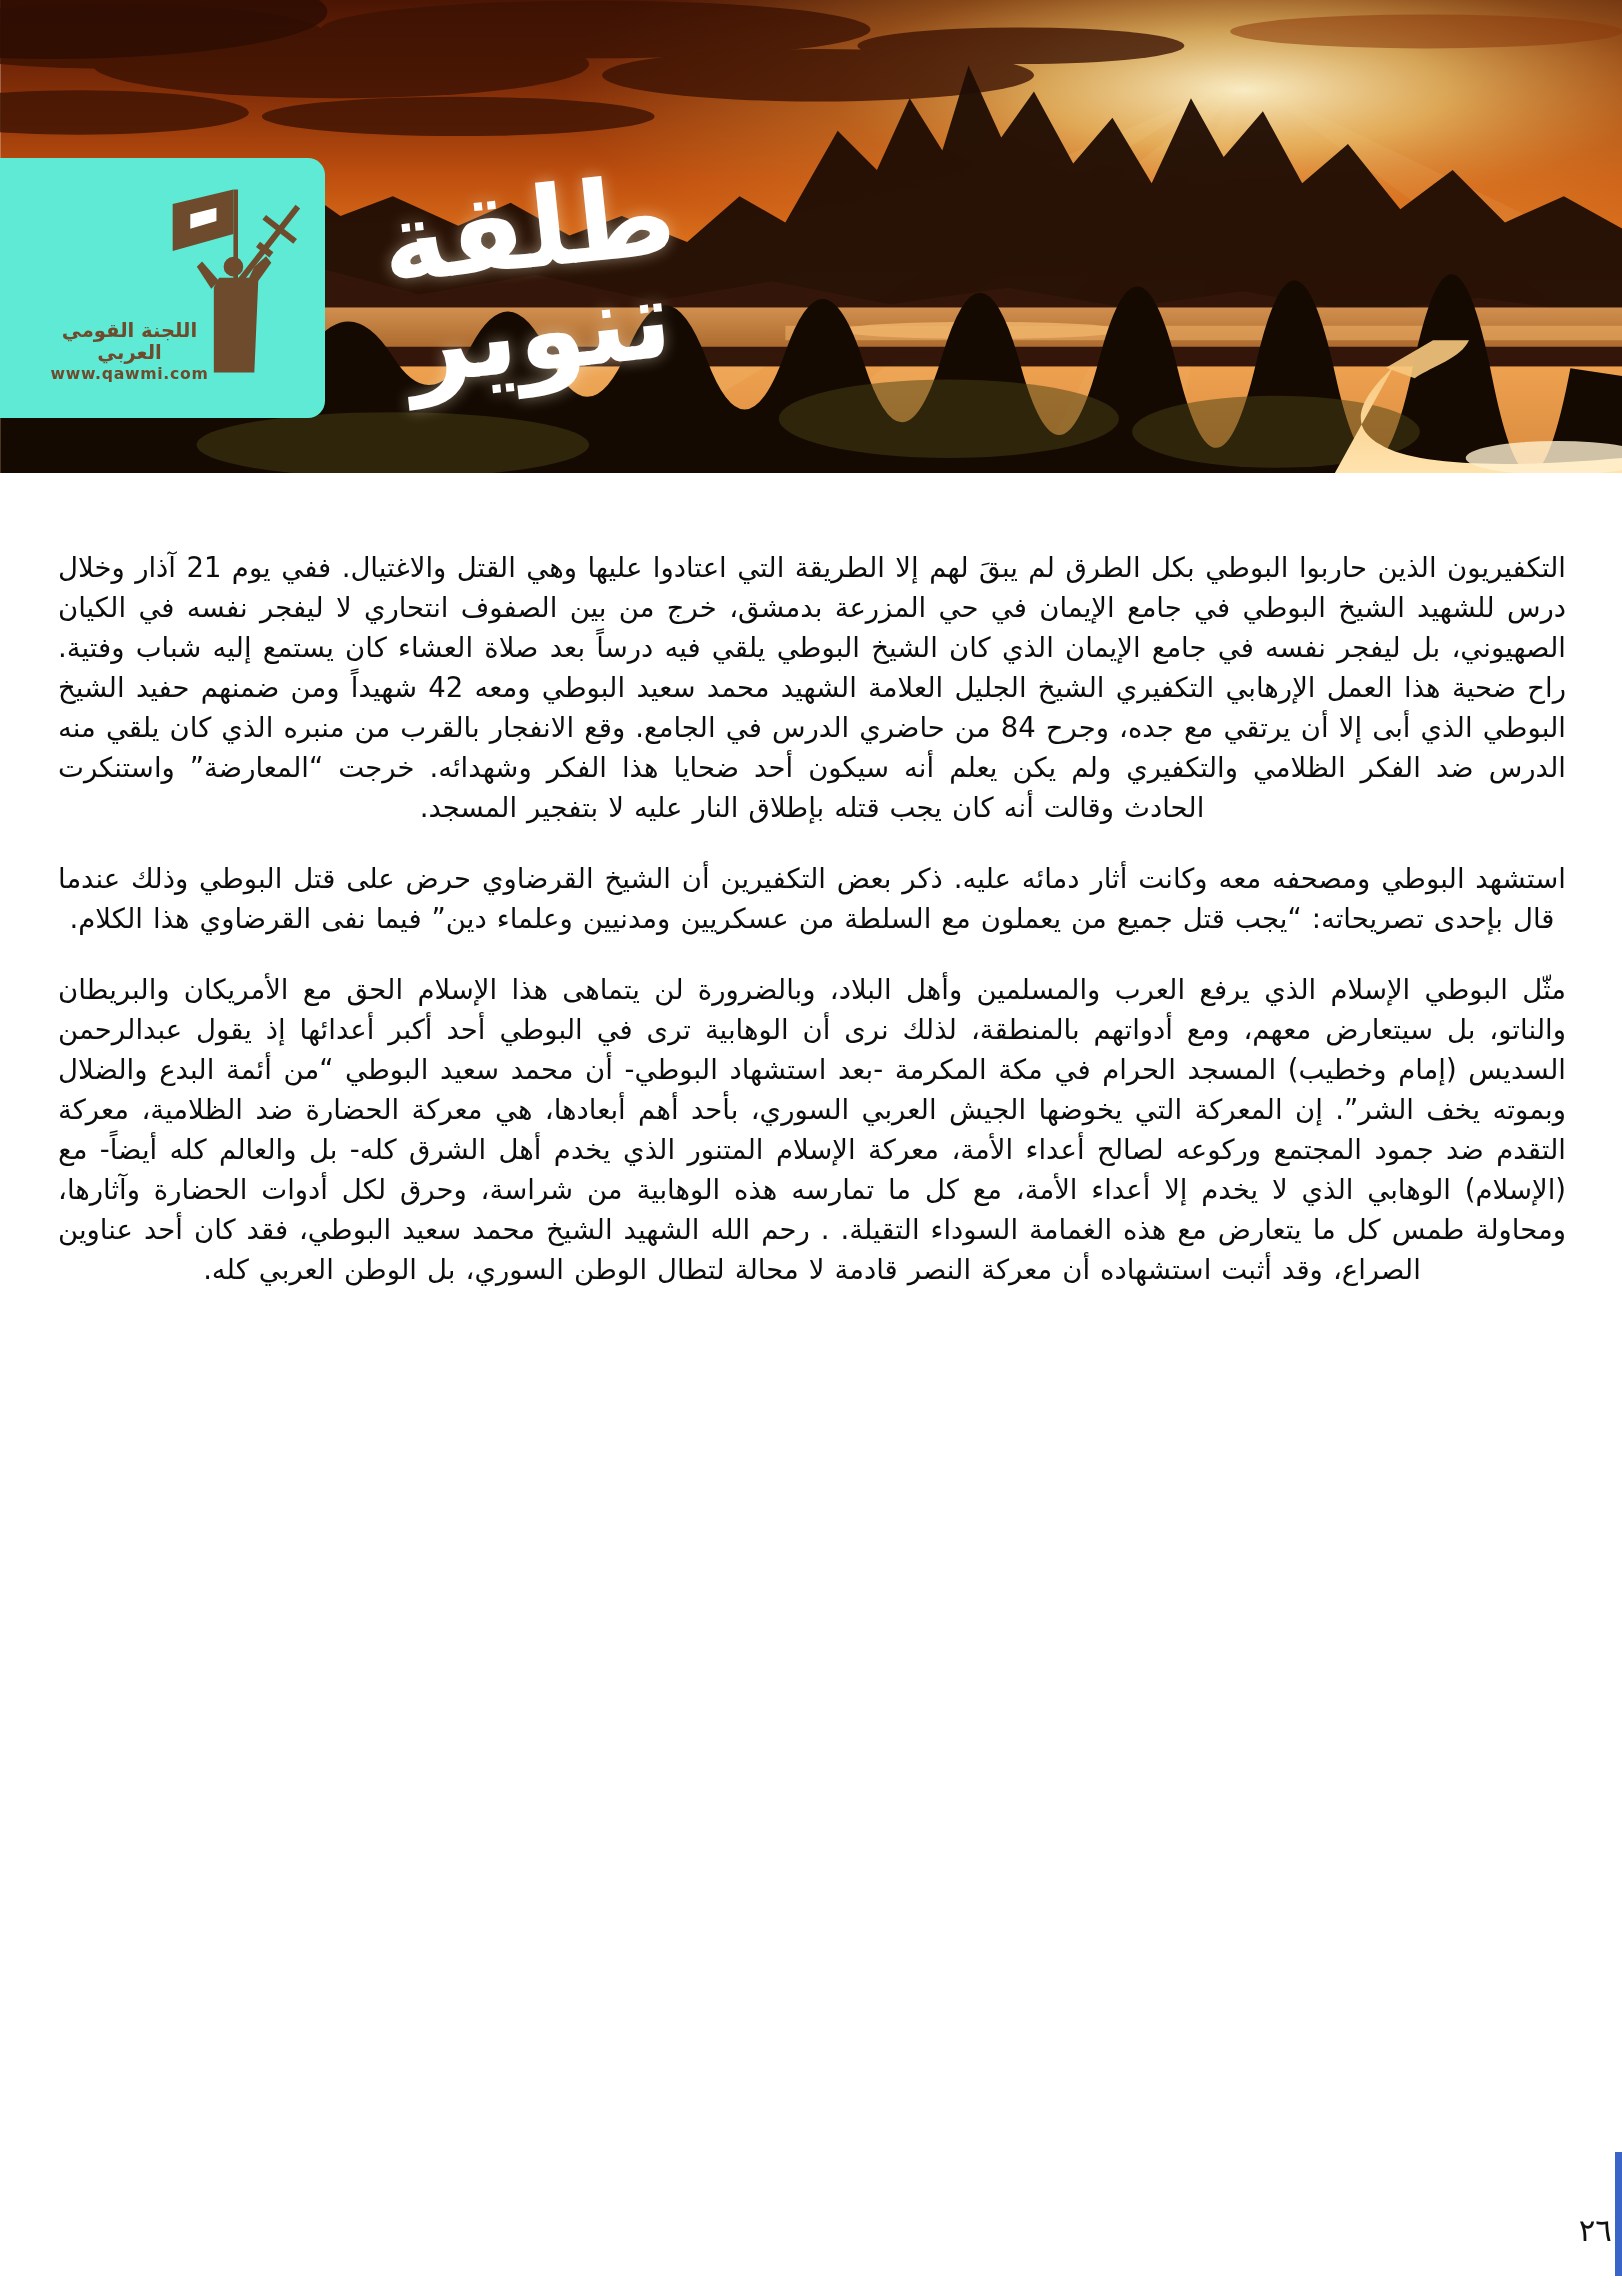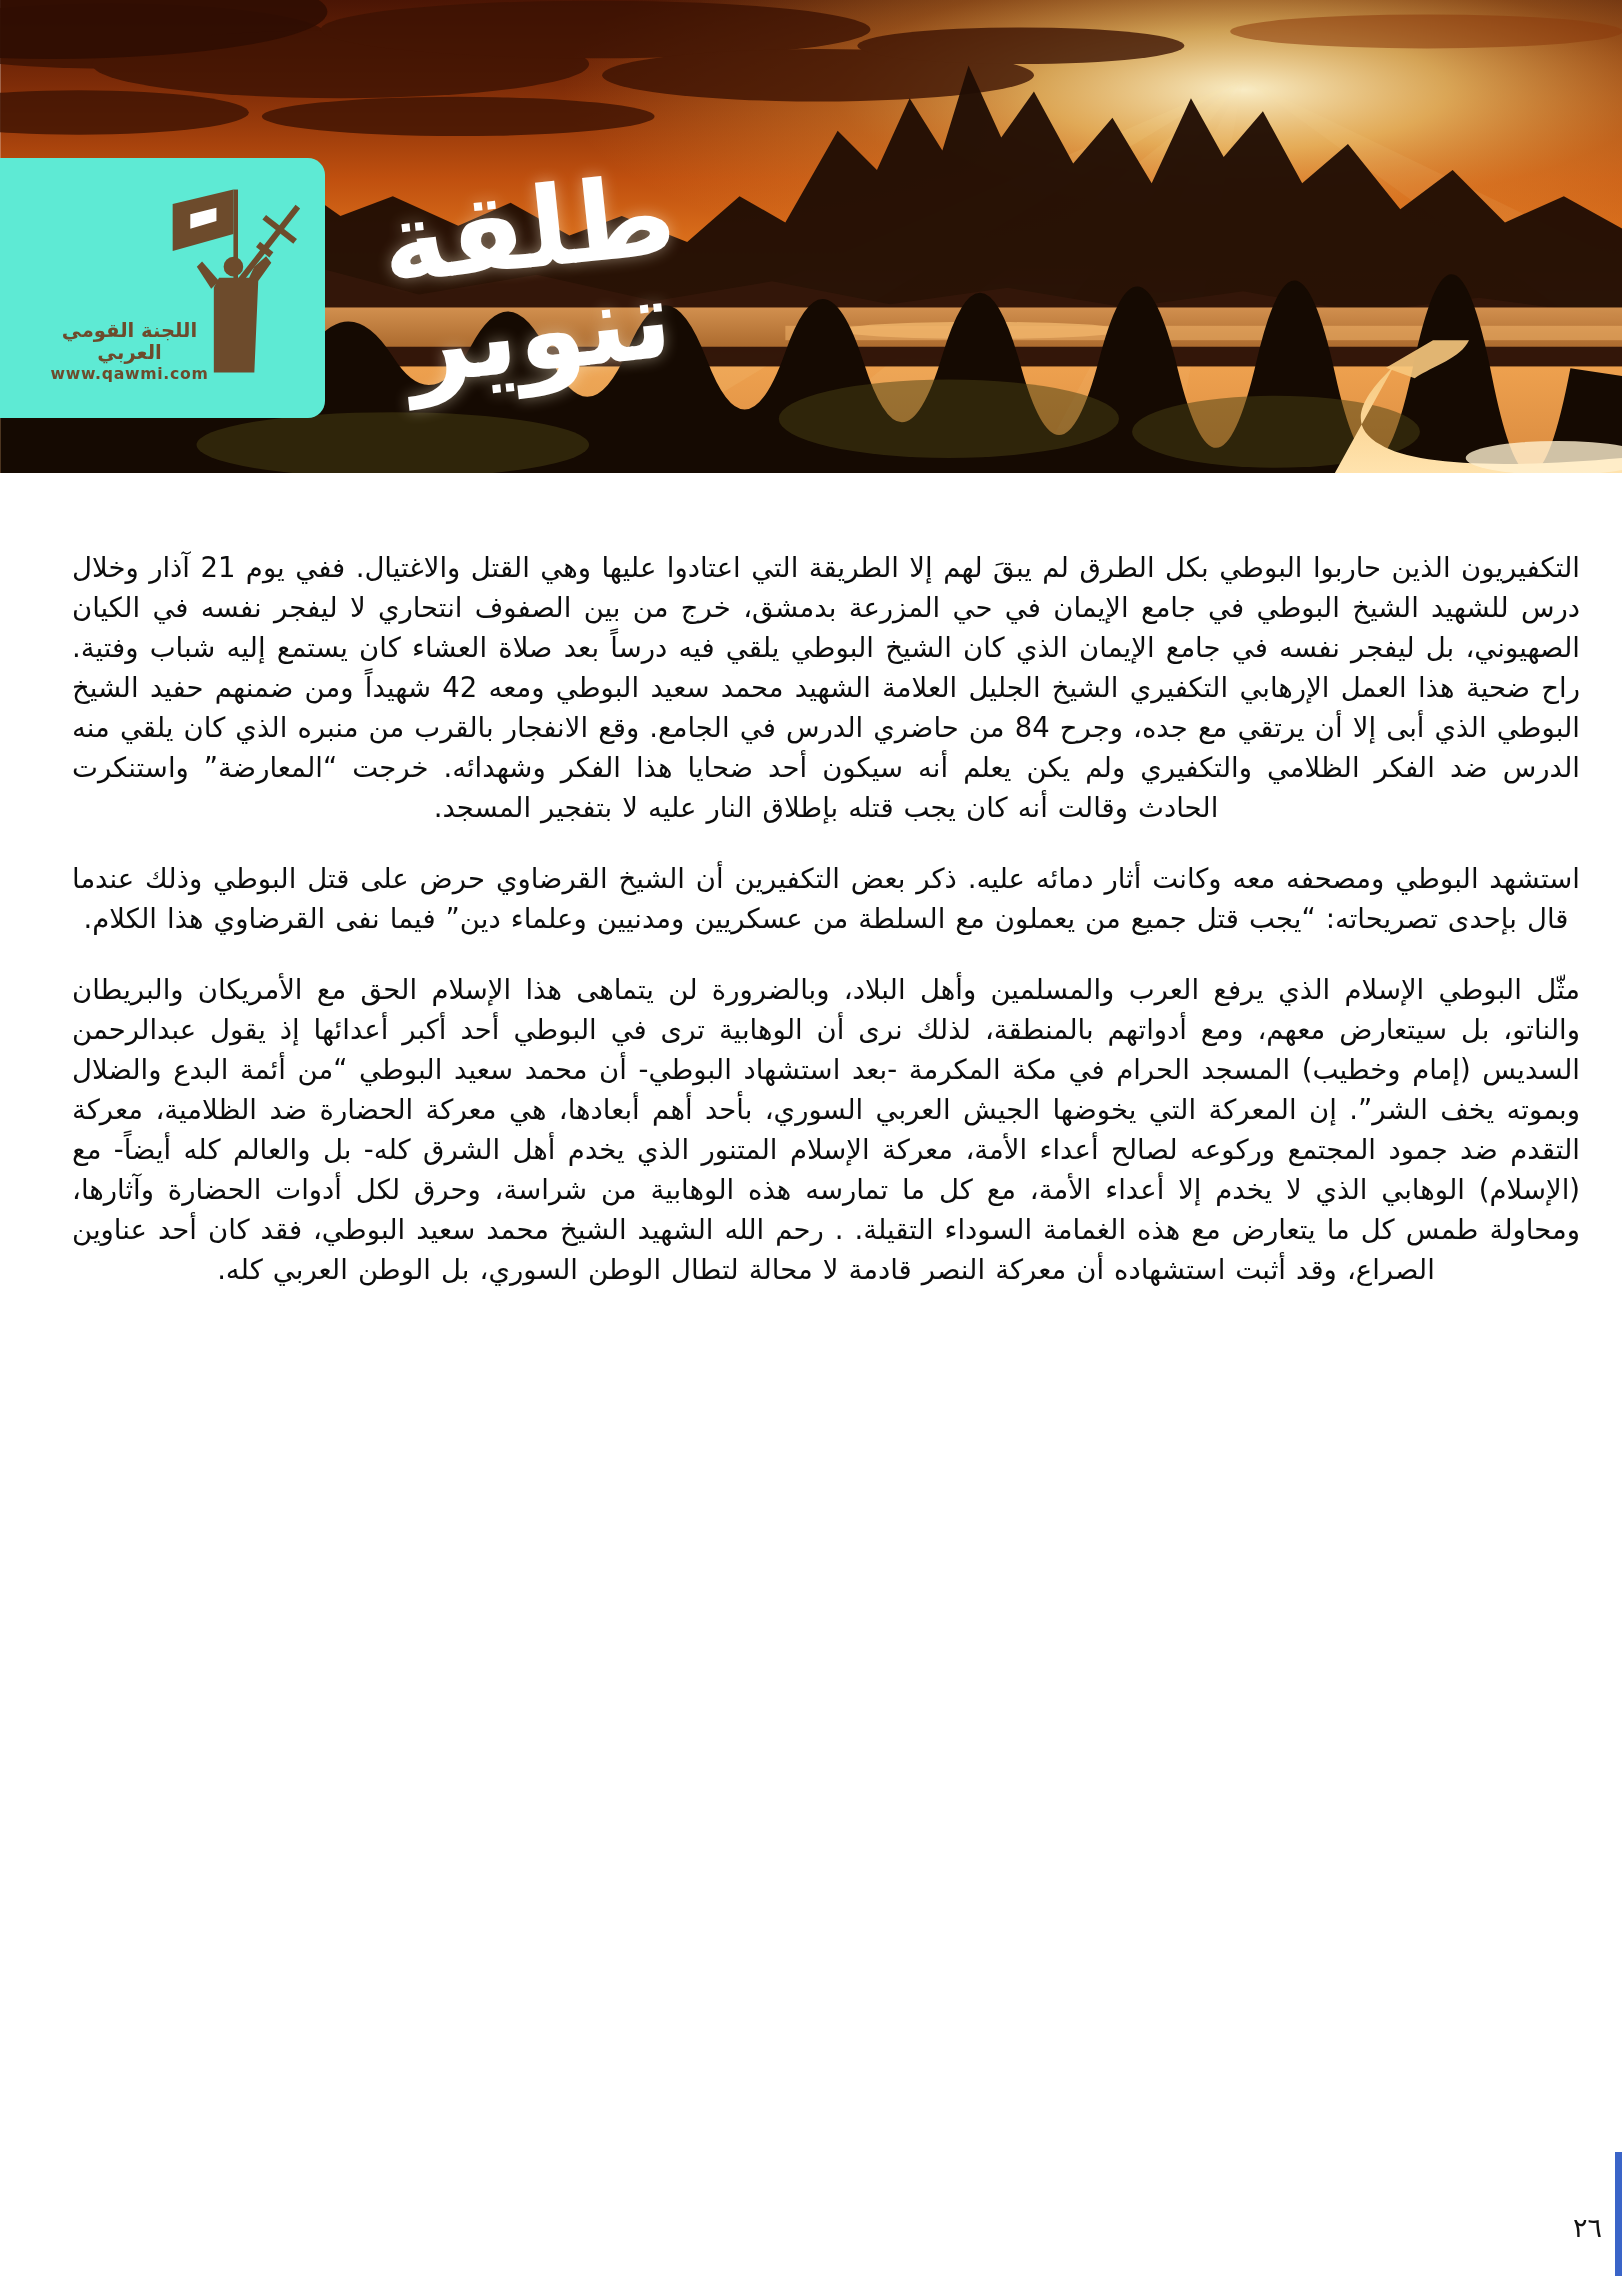--- a/index.html
+++ b/index.html
@@ -30,33 +30,33 @@
     text-shadow:0 0 14.4px rgba(255,244,214,.45);
   }
   
   .issue-line{
     position:absolute;left:196px;top:478px;width:563px;height:39px;
     color:#8a8b55;font-size:26px;font-weight:bold;direction:rtl;text-align:center;
     white-space:nowrap;
   }
   
   .article{
-    position:absolute;left:72px;top:547px;width:1508px;direction:rtl;
+    position:absolute;left:58px;top:547px;width:1508px;direction:rtl;
     color:#0d0d0d;
   }
   .article p{
     margin:0 0 31px 0;
     font-size:27.5px;line-height:40px;
     text-align:justify;text-align-last:center;
     word-spacing:1.3px;
   }
   
   .page-number{
     position:absolute;left:1573px;top:2212px;width:39px;
-    font-size:27px;color:#111111;direction:rtl;text-align:left;
+    font-size:31px;color:#111111;direction:rtl;text-align:right;
   }
   .edge-accent{
     position:absolute;right:0;top:2152px;width:8.5px;height:124px;background:#3a64c8;
   }
 </style>
 </head>
 <body>
 
 <div class="page">
 

